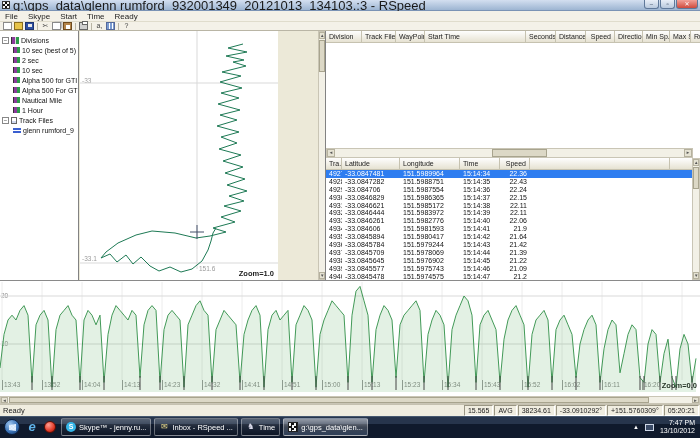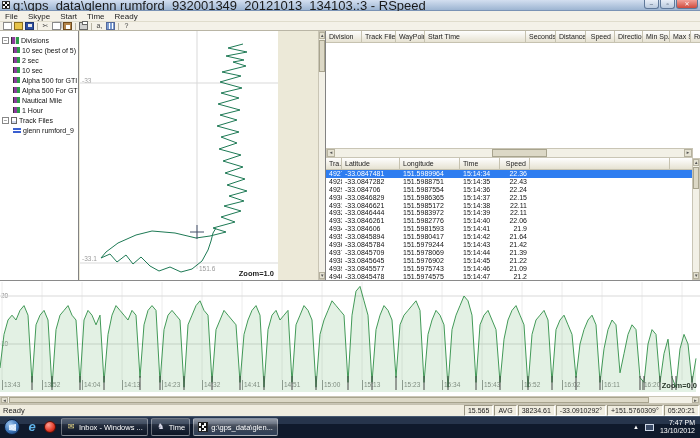--- a/index.html
+++ b/index.html
@@ -468,22 +468,26 @@
   <div class="taskbar">
     <div class="orb"></div>
     <div class="qicon">
         <span class="ie-e">e</span>
       </div>
     <div class="qicon">
         <span class="redorb"></span>
       </div>
     <div id="tasks" style="display:flex;align-items:center">
         <div class="task">
+          <span class="ticon skype-icon">S</span>
+          <span>Skype™ - jenny.ru...</span>
+        </div>
+        <div class="task">
           <span class="ticon mail-icon">✉</span>
-          <span>Inbox - Windows ...</span>
+          <span>Inbox - RSpeed ...</span>
         </div>
         <div class="task">
           <span class="ticon games-icon">♞</span>
           <span>Time</span>
         </div>
         <div class="task active">
           <span class="ticon rspeed-icon"></span>
           <span>g:\gps_data\glen...</span>
         </div>
       </div>

